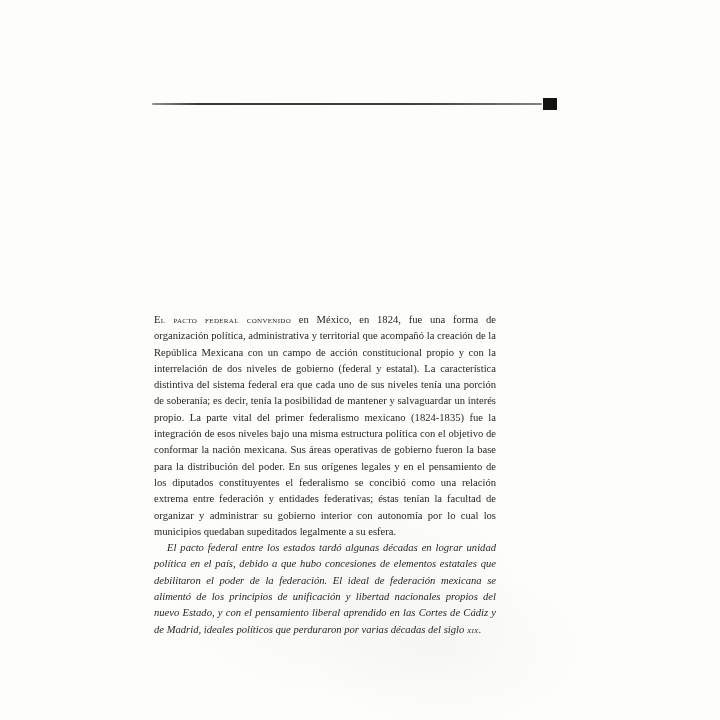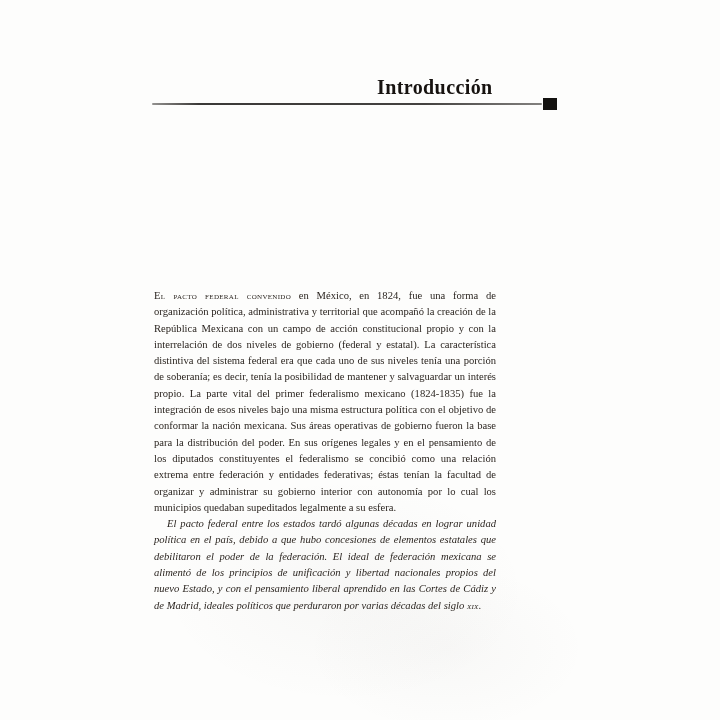--- a/index.html
+++ b/index.html
@@ -51,21 +51,21 @@
     position: absolute;
     left: 543px;
     top: 98px;
     width: 14px;
     height: 12px;
     background: #141210;
   }
   .text-block {
     position: absolute;
     left: 154px;
-    top: 288px;
+    top: 312px;
     width: 342px;
     color: #2b2520;
     font-size: 10.6px;
     line-height: 16.3px;
     text-align: justify;
   }
   .text-block p {
     margin: 0;
   }
   .text-block p.indented {
@@ -75,21 +75,20 @@
   .smallcaps {
     font-variant: small-caps;
     letter-spacing: 0.3px;
   }
 </style>
 </head>
 <body>
 
 <div class="scan-page">
 
-  <h1 class="chapter-heading">Introducción</h1>
 
   <div class="heading-rule"></div>
 
   <div class="end-square"></div>
 
   <main class="text-block">
     <p><span class="smallcaps">El pacto federal convenido</span><span> en México, en 1824, fue una forma de organización política, administrativa y territorial que acompañó la creación de la República Mexicana con un campo de acción constitucional propio y con la interrelación de dos niveles de gobierno (federal y estatal). La característica distintiva del sistema federal era que cada uno de sus niveles tenía una porción de soberanía; es decir, tenía la posibilidad de mantener y salvaguardar un interés propio. La parte vital del primer federalismo mexicano (1824-1835) fue la integración de esos niveles bajo una misma estructura política con el objetivo de conformar la nación mexicana. Sus áreas operativas de gobierno fueron la base para la distribución del poder. En sus orígenes legales y en el pensamiento de los diputados constituyentes el federalismo se concibió como una relación extrema entre federación y entidades federativas; éstas tenían la facultad de organizar y administrar su gobierno interior con autonomía por lo cual los municipios quedaban supeditados legalmente a su esfera.</span></p>
     <p class="indented"><span>El pacto federal entre los estados tardó algunas décadas en lograr unidad política en el país, debido a que hubo concesiones de elementos estatales que debilitaron el poder de la federación. El ideal de federación mexicana se alimentó de los principios de unificación y libertad nacionales propios del nuevo Estado, y con el pensamiento liberal aprendido en las Cortes de Cádiz y de Madrid, ideales políticos que perduraron por varias décadas del siglo </span><span class="smallcaps">xix</span><span>.</span></p>
   </main>
 

